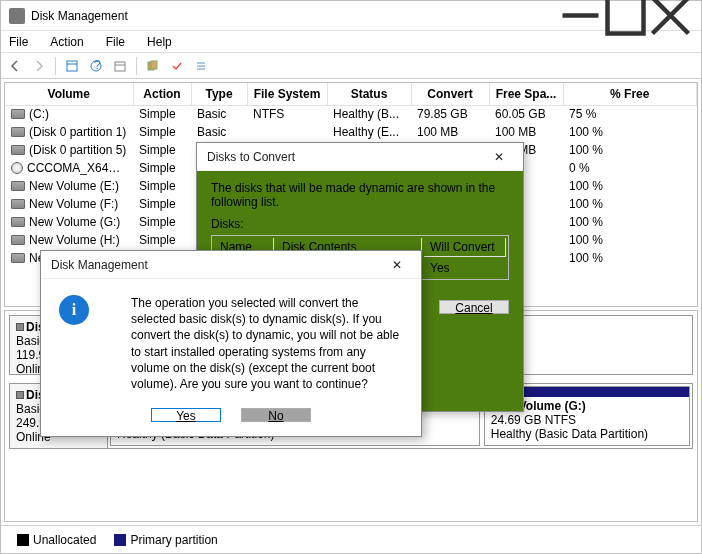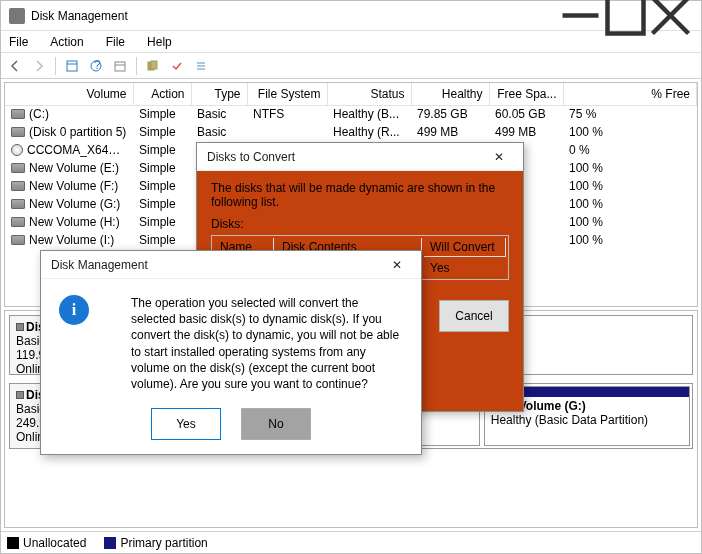--- a/index.html
+++ b/index.html
@@ -12,46 +12,46 @@
   .menubar { height: 22px; display: flex; align-items: center; padding: 0 4px; gap: 14px; border-bottom: 1px solid #e0e0e0; }
   .menubar span { padding: 2px 4px; }
   .toolbar { height: 26px; display: flex; align-items: center; padding: 0 4px; gap: 4px; border-bottom: 1px solid #d0d0d0; }
   .sep { width: 1px; height: 18px; background: #d0d0d0; margin: 0 2px; }
   .tbtn { width: 20px; height: 20px; display: flex; align-items: center; justify-content: center; border: 1px solid transparent; cursor:pointer; }
   .tbtn svg { width: 14px; height: 14px; }
 
   .content { flex: 1; display: flex; flex-direction: column; min-height: 0; }
   .list-wrapper { flex: 0 0 225px; border: 1px solid #bfbfbf; margin: 3px; overflow: hidden; position: relative; }
   table.volumes { width: 100%; border-collapse: collapse; table-layout: fixed; }
-  table.volumes th { text-align: right; font-weight: normal; height: 22px; padding: 0 6px; border-right: 1px solid #e2e2e2; border-bottom: 1px solid #e2e2e2; background: #fff; overflow: hidden; white-space: nowrap; text-overflow: ellipsis; }
+  table.volumes th { text-align: center; font-weight: bold; height: 22px; padding: 0 6px; border-right: 1px solid #e2e2e2; border-bottom: 1px solid #e2e2e2; background: #fff; overflow: hidden; white-space: nowrap; text-overflow: ellipsis; }
   table.volumes td { padding: 0 6px; height: 18px; white-space: nowrap; overflow: hidden; text-overflow: ellipsis; }
   .vol-icon { display:inline-block; width:14px; height:10px; background: linear-gradient(#aaa,#888); border:1px solid #666; border-radius:1px; margin-right:4px; vertical-align: middle; position:relative; top:-1px; }
   .cd-icon { display:inline-block; width:12px; height:12px; border-radius:50%; border:1px solid #666; background: radial-gradient(#fff, #ccc); margin-right:4px; vertical-align:middle; position:relative; top:-1px;}
 
   .graphical { flex: 1; margin: 0 3px 3px 3px; border: 1px solid #bfbfbf; padding: 4px; overflow: hidden; position: relative; background:#fff; }
   .disk-row { display: flex; border: 1px solid #999; margin-bottom: 8px; height: 66px; }
   .disk-header { width: 98px; border-right: 1px solid #999; padding: 4px 6px; background:#f6f6f6; }
   .disk-header b { display:block; }
   .part-container { flex:1; display:flex; }
   .partition { flex:1; border:1px solid #999; margin:2px; display:flex; flex-direction:column; }
   .part-strip { height: 10px; background: #17177a; }
   .part-body { padding: 2px 6px; }
 
-  .statusbar { height: 22px; border-top: 1px solid #d0d0d0; display:flex; align-items:center; padding: 0 6px; gap: 18px; }
+  .statusbar { height: 28px; border-top: 1px solid #d0d0d0; display:flex; align-items:center; padding: 0 16px; gap: 18px; }
   .legend-sq { width:12px; height:12px; display:inline-block; margin-right:4px; vertical-align:middle; }
 
   
-  .dlg { position:absolute; background:#c2410c; border:1px solid #888; box-shadow: 3px 3px 8px rgba(0,0,0,0.25); }
+  .dlg { position:absolute; background:#4d7c0f; border:1px solid #888; box-shadow: 3px 3px 8px rgba(0,0,0,0.25); }
   .dlg-title { height:28px; display:flex; align-items:center; padding:0 10px; color:#222; background:#fff; border-bottom:1px solid #eee; }
   .dlg-close { margin-left:auto; width:28px; text-align:center; cursor:pointer; }
   .dlg-body { padding: 10px 14px; }
   .inner-list { border:1px solid #bbb; margin-top:4px; }
   .inner-list th { text-align:left; font-weight:normal; border-right:1px solid #e2e2e2; border-bottom:1px solid #e2e2e2; padding:2px 6px; }
   .inner-list td { padding:2px 6px; }
-  .dlg-btn { min-width:70px; height:32px; border:1px solid #adadad; background:#e1e1e1; padding:0 0; cursor:pointer; }
+  .dlg-btn { min-width:70px; height:14px; border:1px solid #adadad; background:#e1e1e1; padding:0 0; cursor:pointer;text-decoration:underline; }
   .dlg-btn.primary { border:1px solid #0078d7; }
   .dlg-buttons { display:flex; justify-content:flex-end; gap:8px; padding:10px 14px; }
 
   .msg-dlg { position:absolute; background:#fff; border:1px solid #888; box-shadow: 3px 3px 10px rgba(0,0,0,0.3); }
   .msg-body { display:flex; padding:16px 18px 10px 18px; gap: 14px; }
   .info-icon { width:30px; height:30px; border-radius:50%; background:#1976d2; color:#fff; display:flex; align-items:center; justify-content:center; font-weight:bold; font-family: Georgia, serif; font-size:16px; flex:0 0 30px; }
   .msg-text { line-height:1.35;margin-left:28px; }
   .msg-buttons { display:flex; justify-content:center; gap:20px; padding: 6px 0 14px 0; background:#fff; }
 </style>
 </head>
@@ -152,35 +152,45 @@
             <col style="width:74px">
             <col>
           </colgroup>
         <thead>
             <tr>
           <th>Volume</th>
           <th>Action</th>
           <th>Type</th>
           <th>File System</th>
           <th>Status</th>
-          <th>Healthy</th>
+          <th>Convert</th>
           <th>Free Spa...</th>
           <th>% Free</th>
         </tr>
           </thead>
         <tbody id="volume-body">
             <tr>
               <td><span class="vol-icon"></span>(C:)</td>
               <td>Simple</td>
               <td>Basic</td>
               <td>NTFS</td>
               <td>Healthy (B...</td>
               <td>79.85 GB</td>
               <td>60.05 GB</td>
               <td>75 %</td>
+            </tr>
+            <tr>
+              <td><span class="vol-icon"></span>(Disk 0 partition 1)</td>
+              <td>Simple</td>
+              <td>Basic</td>
+              <td></td>
+              <td>Healthy (E...</td>
+              <td>100 MB</td>
+              <td>100 MB</td>
+              <td>100 %</td>
             </tr>
             <tr>
               <td><span class="vol-icon"></span>(Disk 0 partition 5)</td>
               <td>Simple</td>
               <td>Basic</td>
               <td></td>
               <td>Healthy (R...</td>
               <td>499 MB</td>
               <td>499 MB</td>
               <td>100 %</td>
@@ -273,20 +283,21 @@
             <div class="part-body">
               <b>New Volume  (H:)</b>
               <div>225.29 GB NTFS</div>
               <div>Healthy (Basic Data Partition)</div>
             </div>
           </div>
           <div class="partition" style="flex:5">
             <div class="part-strip"></div>
             <div class="part-body">
               <b>New Volume  (G:)</b>
+              <div>24.69 GB NTFS</div>
               <div>Healthy (Basic Data Partition)</div>
             </div>
           </div>
         </div>
       </div>
     </div>
   </div>
 
   <div class="statusbar">
     <span><span class="legend-sq" style="background:#000"></span><span>Unallocated</span></span>

